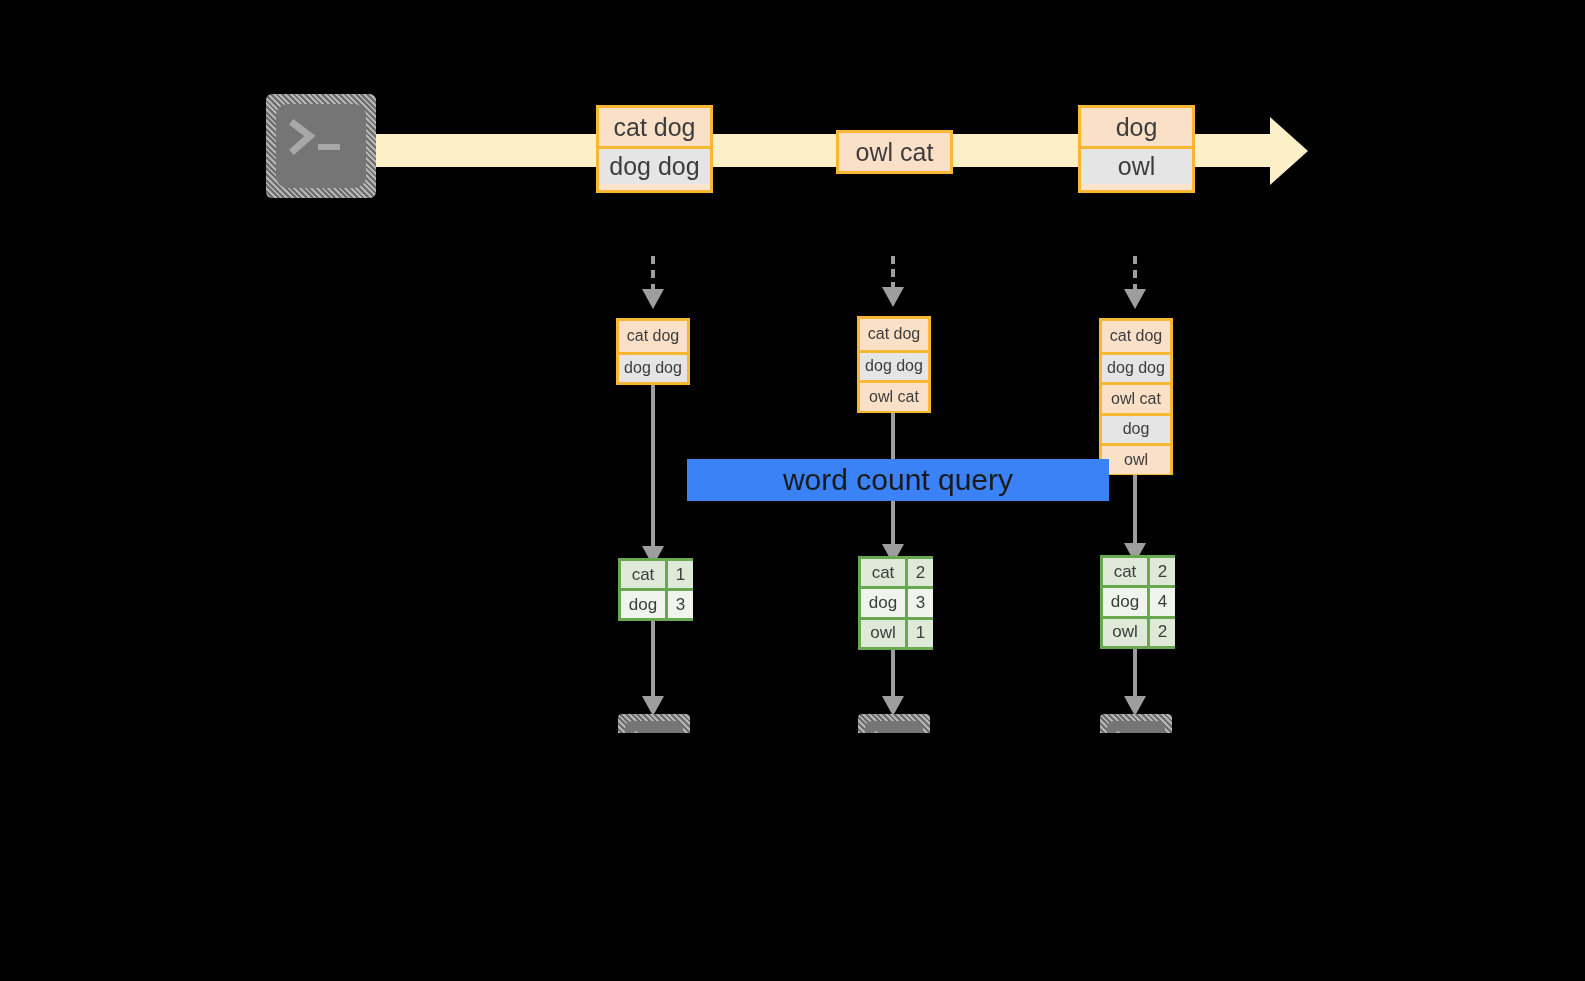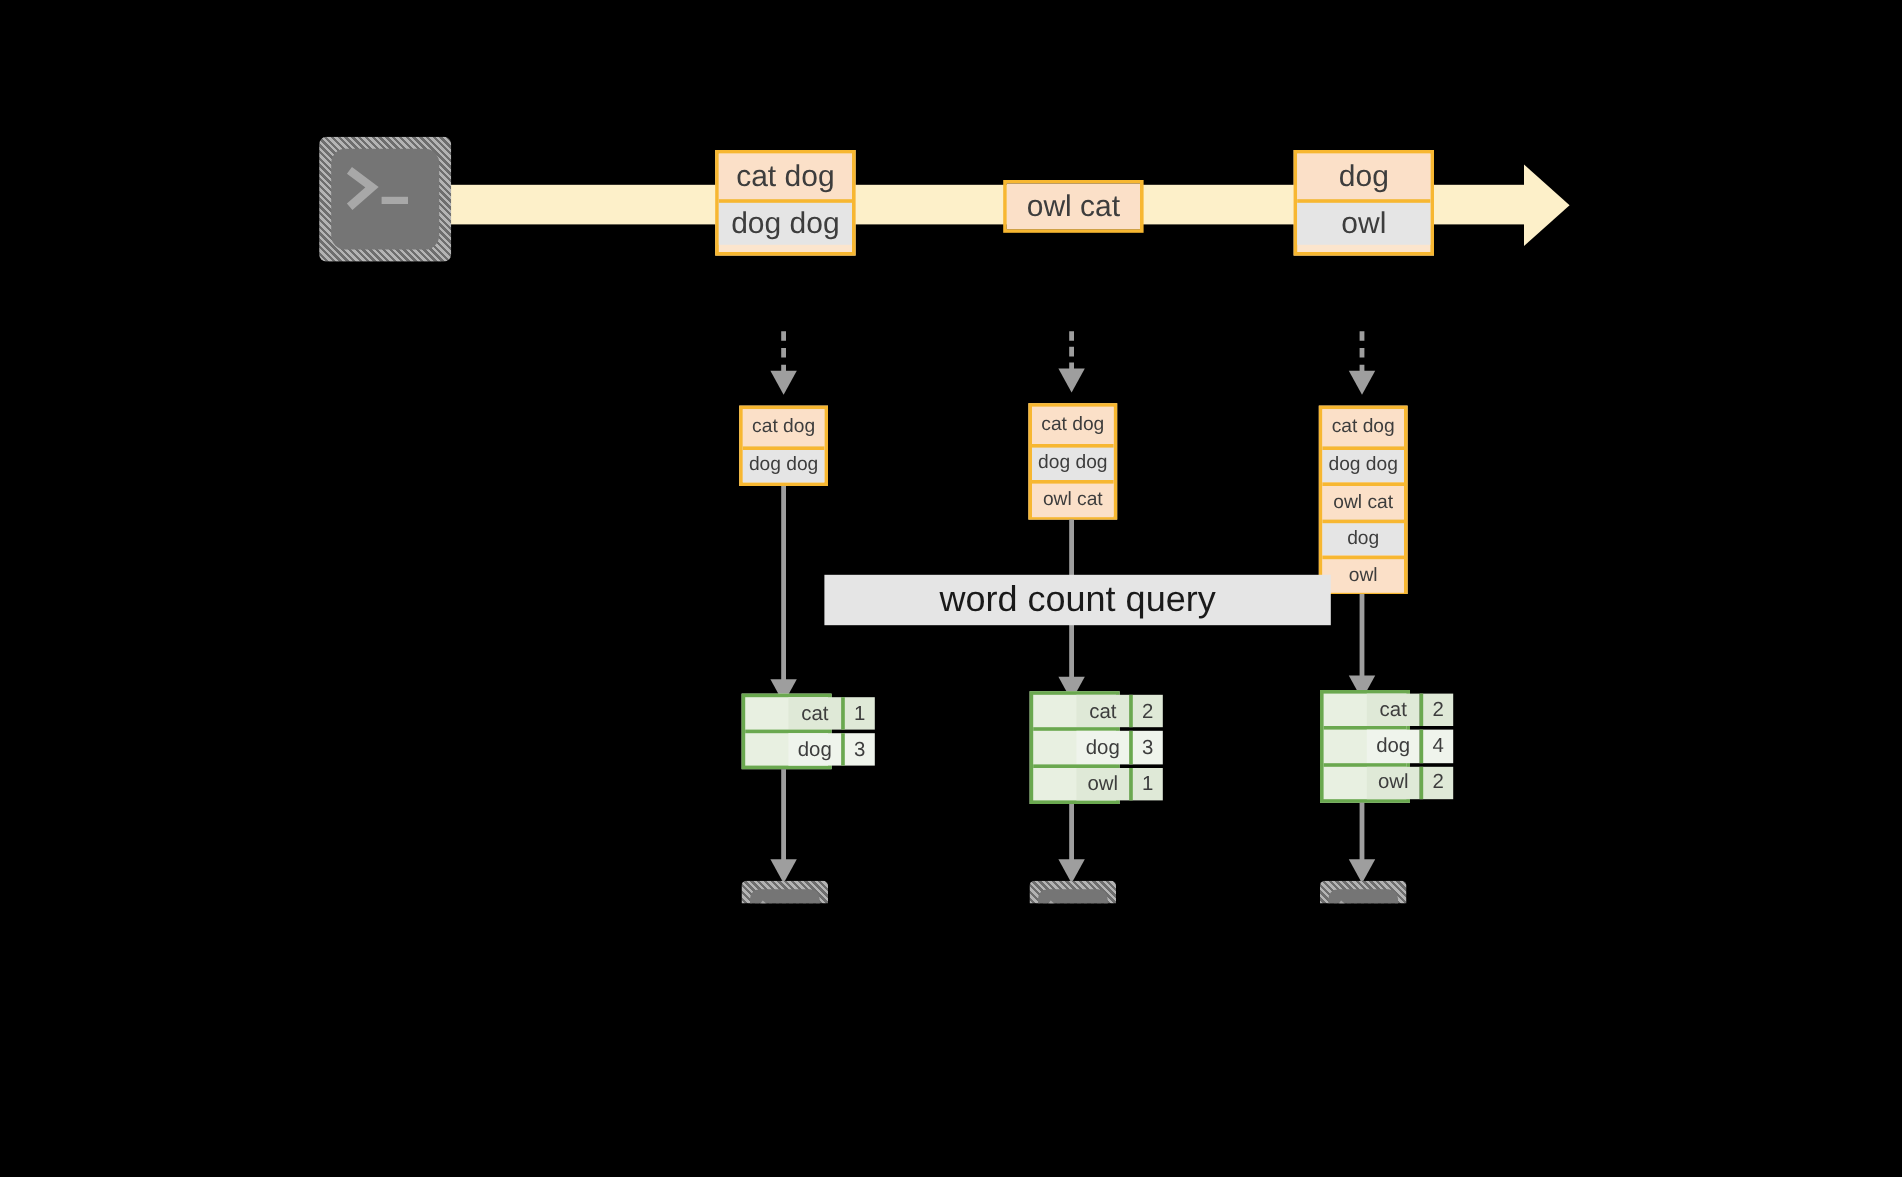--- a/index.html
+++ b/index.html
@@ -9,21 +9,20 @@
   }
   body {
     font-family: "Liberation Sans", sans-serif;
   }
   #canvas {
     position: relative;
     width: 1585px;
     height: 733px;
     background: #000000;
     overflow: hidden;
-    margin-top: 20px;
   }
 
   
   .term {
     position: absolute;
     background-color: #8a8a8a;
     background-image: repeating-linear-gradient(
         45deg,
         #6e6e6e 0px, #6e6e6e 2px,
         #b4b4b4 2px, #b4b4b4 4px);
@@ -88,21 +87,20 @@
     box-sizing: border-box;
     border: 3px solid #6aa84f;
     background: #e8f0e1;
     display: flex;
     flex-direction: column;
   }
   .growrow {
     display: flex;
     flex: 1 1 auto;
     box-sizing: border-box;
-    padding-left: 36px;
   }
   .growrow + .growrow { border-top: 3px solid #6aa84f; }
   .gcell {
     box-sizing: border-box;
     display: flex;
     align-items: center;
     justify-content: center;
     color: #3d3d3d;
     font-size: 17px;
     white-space: nowrap;
@@ -127,21 +125,21 @@
     position: absolute;
     width: 0; height: 0;
     border-left: 11px solid transparent;
     border-right: 11px solid transparent;
     border-top: 20px solid #9e9e9e;
   }
 
   
   .query-label {
     position: absolute;
-    background: #e5e5e5;
+    background: #3b82f6;
     color: #1a1a1a;
     display: flex;
     align-items: center;
     justify-content: center;
     font-size: 30px;
     white-space: nowrap;
     z-index: 40;
   }
 </style>
 </head>

